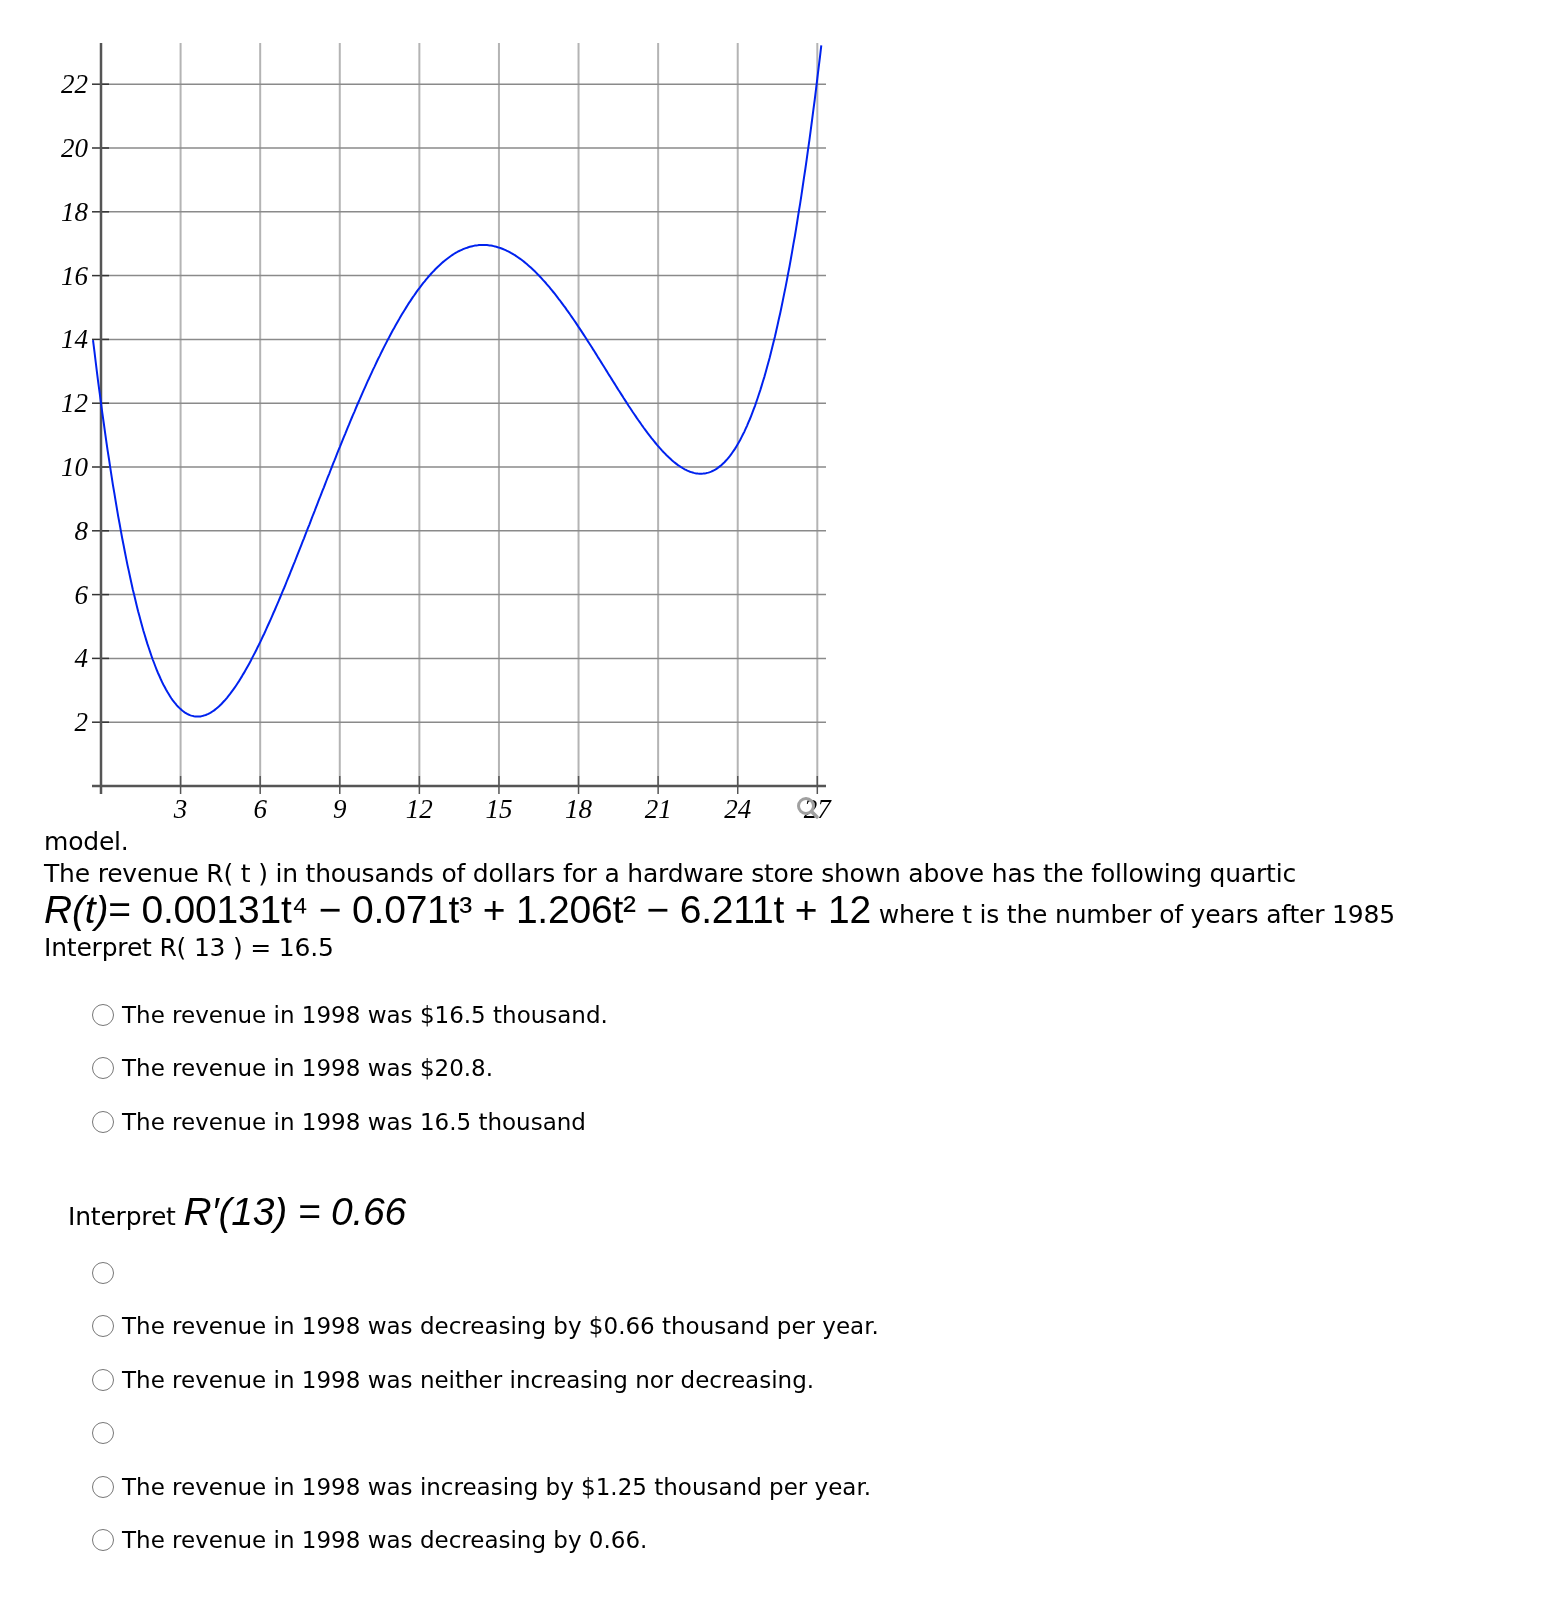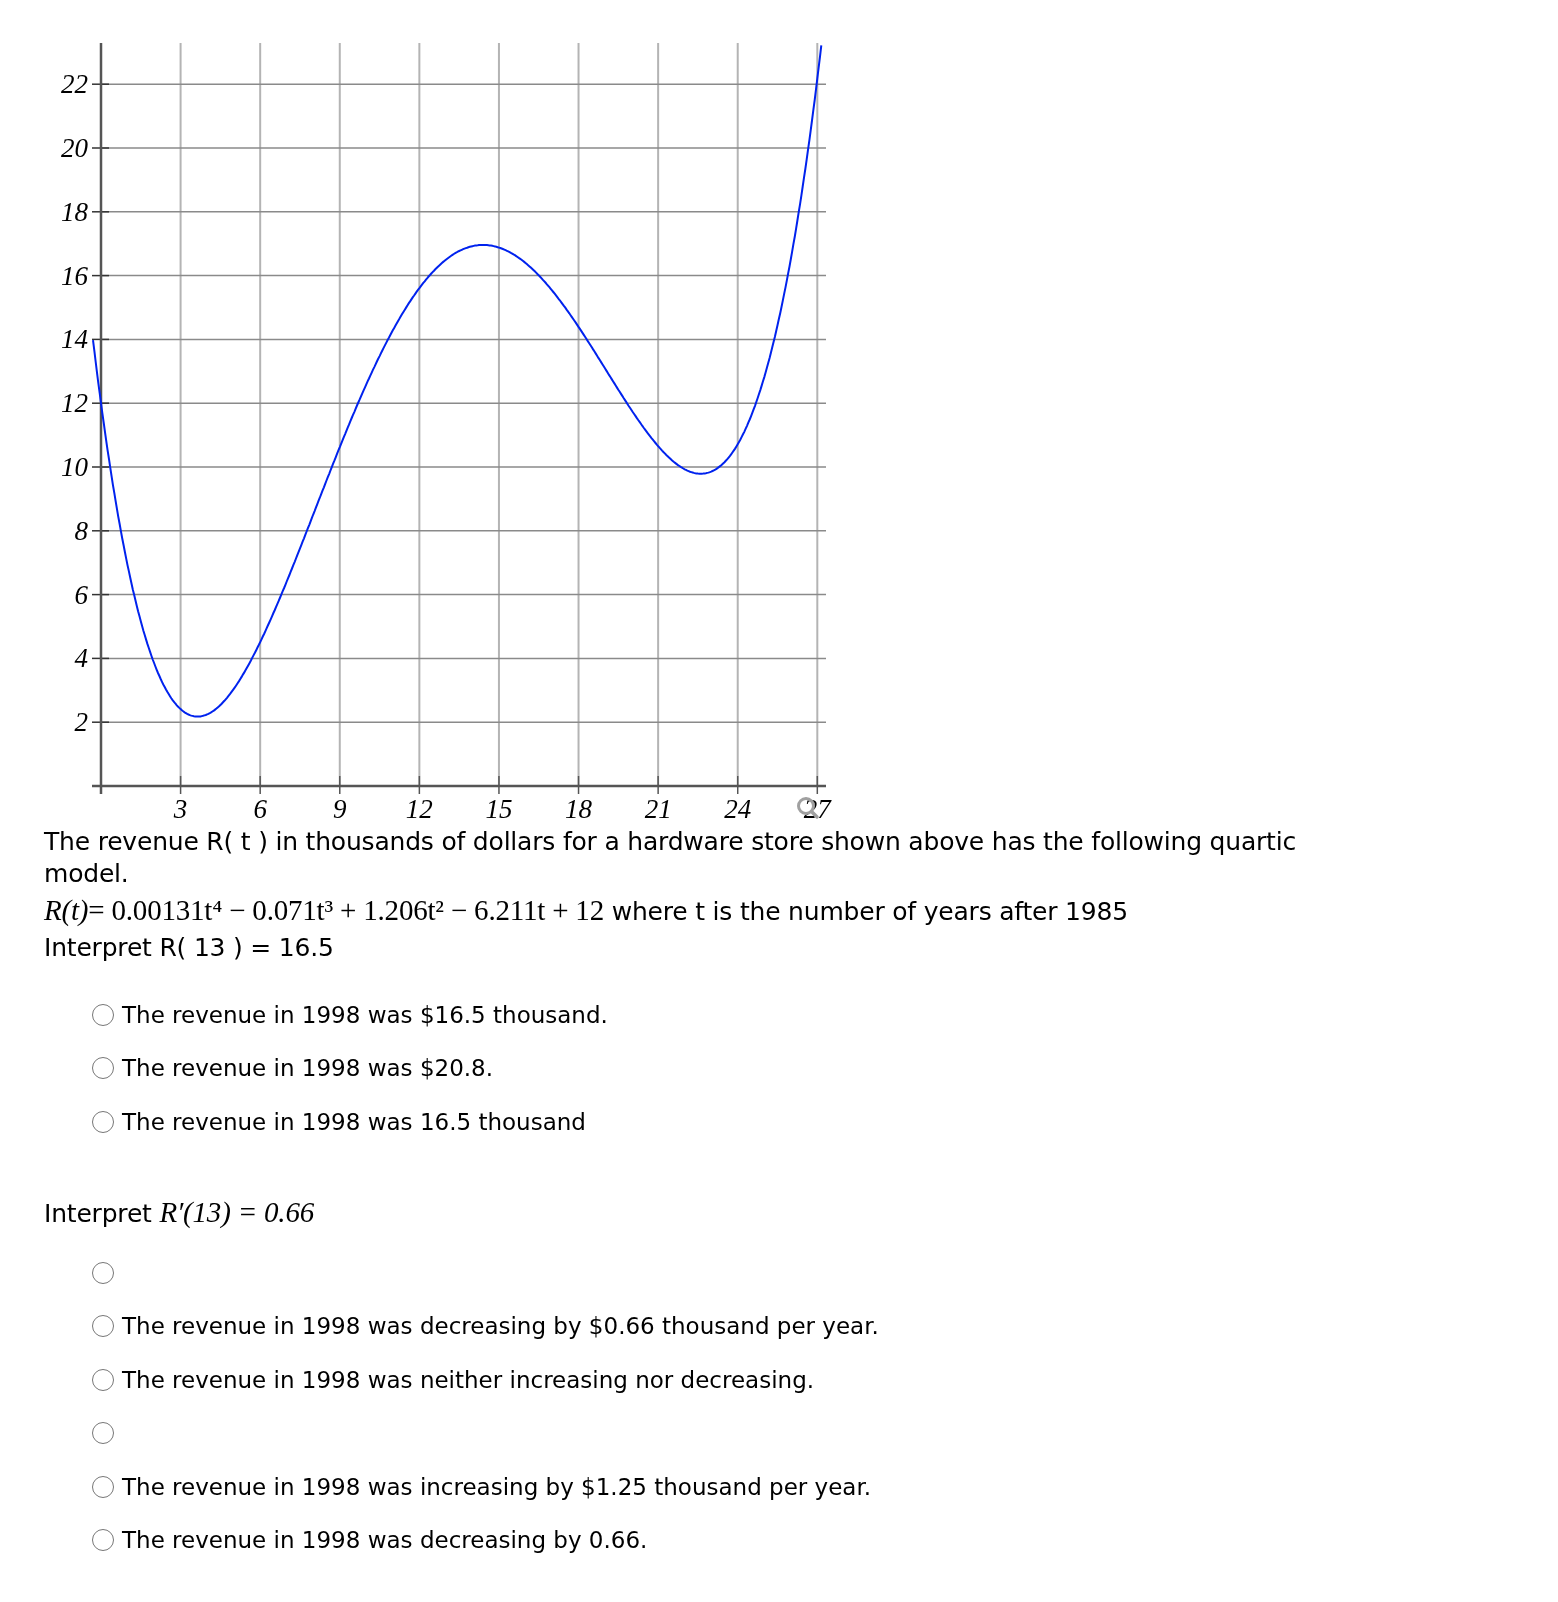--- a/index.html
+++ b/index.html
@@ -1,21 +1,21 @@
 <!DOCTYPE html>
 <html><head>
 <meta charset="utf-8">
 <style>
   html, body { margin: 0; padding: 0; background: #ffffff; }
   body { width: 1558px; height: 1602px; position: relative; overflow: hidden;
          font-family: "DejaVu Sans", sans-serif; color: #000; }
   #graph { position: absolute; left: 0; top: 0; }
   .tick-label { font-family: "Liberation Serif", serif; font-style: italic; font-size: 27px; fill: #000; }
   .text-block { position: absolute; left: 44px; font-size: 25px; line-height: 32px; letter-spacing: -0.2px; }
-  .math { font-family: Liberation Serif, serif; font-size: 29px; }
+  .math { font-family: Liberation Sans, sans-serif; font-size: 39px; }
   .math i { font-style: italic; }
   .options { position: absolute; left: 92px; }
   .option { display: flex; align-items: center; height: 53.5px; font-size: 23px; cursor: pointer; }
   .radio { width: 22px; height: 22px; border: 1.6px solid #777; border-radius: 50%; box-sizing: border-box;
            margin-right: 8px; background: #fff; flex: 0 0 auto; }
   .magnifier { position: absolute; left: 796px; top: 796px; width: 24px; height: 24px; }
 </style>
 </head>
 <body>
 
@@ -90,22 +90,22 @@
     </g>
   <polyline id="curve" fill="none" stroke="#0022ee" stroke-width="2" points="93.0,340.2 94.4,351.2 95.7,362.0 97.0,372.6 98.3,383.0 99.7,393.2 101.0,403.2 102.3,413.0 103.7,422.6 105.0,432.1 106.3,441.3 107.6,450.4 109.0,459.2 110.3,467.9 111.6,476.4 112.9,484.8 114.3,492.9 115.6,500.9 116.9,508.7 118.2,516.3 119.6,523.8 120.9,531.1 122.2,538.2 123.6,545.2 124.9,552.0 126.2,558.6 127.5,565.1 128.9,571.4 130.2,577.5 131.5,583.5 132.8,589.4 134.2,595.1 135.5,600.6 136.8,606.0 138.1,611.2 139.5,616.3 140.8,621.3 142.1,626.1 143.4,630.7 144.8,635.2 146.1,639.6 147.4,643.9 148.8,648.0 150.1,651.9 151.4,655.8 152.7,659.5 154.1,663.0 155.4,666.5 156.7,669.8 158.0,673.0 159.4,676.0 160.7,679.0 162.0,681.8 163.3,684.5 164.7,687.0 166.0,689.5 167.3,691.8 168.7,694.1 170.0,696.2 171.3,698.2 172.6,700.1 174.0,701.8 175.3,703.5 176.6,705.1 177.9,706.5 179.3,707.9 180.6,709.1 181.9,710.3 183.2,711.3 184.6,712.3 185.9,713.1 187.2,713.9 188.5,714.5 189.9,715.1 191.2,715.6 192.5,715.9 193.9,716.2 195.2,716.4 196.5,716.5 197.8,716.6 199.2,716.5 200.5,716.4 201.8,716.1 203.1,715.8 204.5,715.4 205.8,715.0 207.1,714.4 208.4,713.8 209.8,713.1 211.1,712.4 212.4,711.5 213.8,710.6 215.1,709.6 216.4,708.6 217.7,707.4 219.1,706.3 220.4,705.0 221.7,703.7 223.0,702.3 224.4,700.8 225.7,699.3 227.0,697.8 228.3,696.1 229.7,694.5 231.0,692.7 232.3,690.9 233.6,689.1 235.0,687.2 236.3,685.2 237.6,683.2 239.0,681.1 240.3,679.0 241.6,676.9 242.9,674.6 244.3,672.4 245.6,670.1 246.9,667.7 248.2,665.4 249.6,662.9 250.9,660.5 252.2,657.9 253.5,655.4 254.9,652.8 256.2,650.2 257.5,647.5 258.9,644.8 260.2,642.1 261.5,639.3 262.8,636.5 264.2,633.7 265.5,630.8 266.8,627.9 268.1,625.0 269.5,622.0 270.8,619.1 272.1,616.1 273.4,613.0 274.8,610.0 276.1,606.9 277.4,603.8 278.8,600.7 280.1,597.5 281.4,594.4 282.7,591.2 284.1,588.0 285.4,584.8 286.7,581.5 288.0,578.3 289.4,575.0 290.7,571.7 292.0,568.5 293.3,565.1 294.7,561.8 296.0,558.5 297.3,555.2 298.6,551.8 300.0,548.4 301.3,545.1 302.6,541.7 304.0,538.3 305.3,534.9 306.6,531.5 307.9,528.2 309.3,524.8 310.6,521.3 311.9,517.9 313.2,514.5 314.6,511.1 315.9,507.7 317.2,504.3 318.5,500.9 319.9,497.5 321.2,494.1 322.5,490.7 323.9,487.3 325.2,483.9 326.5,480.5 327.8,477.2 329.2,473.8 330.5,470.4 331.8,467.1 333.1,463.7 334.5,460.4 335.8,457.1 337.1,453.7 338.4,450.4 339.8,447.1 341.1,443.8 342.4,440.6 343.7,437.3 345.1,434.1 346.4,430.8 347.7,427.6 349.1,424.4 350.4,421.2 351.7,418.0 353.0,414.9 354.4,411.8 355.7,408.6 357.0,405.5 358.3,402.5 359.7,399.4 361.0,396.3 362.3,393.3 363.6,390.3 365.0,387.3 366.3,384.4 367.6,381.4 369.0,378.5 370.3,375.6 371.6,372.8 372.9,369.9 374.3,367.1 375.6,364.3 376.9,361.5 378.2,358.8 379.6,356.1 380.9,353.4 382.2,350.7 383.5,348.1 384.9,345.4 386.2,342.9 387.5,340.3 388.9,337.8 390.2,335.3 391.5,332.8 392.8,330.3 394.2,327.9 395.5,325.6 396.8,323.2 398.1,320.9 399.5,318.6 400.8,316.3 402.1,314.1 403.4,311.9 404.8,309.7 406.1,307.6 407.4,305.5 408.7,303.4 410.1,301.4 411.4,299.4 412.7,297.4 414.1,295.5 415.4,293.6 416.7,291.7 418.0,289.9 419.4,288.1 420.7,286.3 422.0,284.6 423.3,282.9 424.7,281.3 426.0,279.6 427.3,278.1 428.6,276.5 430.0,275.0 431.3,273.5 432.6,272.1 434.0,270.7 435.3,269.3 436.6,268.0 437.9,266.7 439.3,265.4 440.6,264.2 441.9,263.0 443.2,261.9 444.6,260.8 445.9,259.7 447.2,258.7 448.5,257.7 449.9,256.7 451.2,255.8 452.5,254.9 453.8,254.0 455.2,253.2 456.5,252.5 457.8,251.7 459.2,251.0 460.5,250.4 461.8,249.8 463.1,249.2 464.5,248.6 465.8,248.1 467.1,247.7 468.4,247.2 469.8,246.8 471.1,246.5 472.4,246.2 473.7,245.9 475.1,245.6 476.4,245.4 477.7,245.3 479.1,245.1 480.4,245.0 481.7,245.0 483.0,245.0 484.4,245.0 485.7,245.0 487.0,245.1 488.3,245.2 489.7,245.4 491.0,245.6 492.3,245.8 493.6,246.1 495.0,246.4 496.3,246.8 497.6,247.2 499.0,247.6 500.3,248.0 501.6,248.5 502.9,249.0 504.3,249.6 505.6,250.2 506.9,250.8 508.2,251.4 509.6,252.1 510.9,252.9 512.2,253.6 513.5,254.4 514.9,255.2 516.2,256.1 517.5,257.0 518.8,257.9 520.2,258.8 521.5,259.8 522.8,260.8 524.2,261.9 525.5,263.0 526.8,264.1 528.1,265.2 529.5,266.4 530.8,267.6 532.1,268.8 533.4,270.0 534.8,271.3 536.1,272.6 537.4,274.0 538.7,275.3 540.1,276.7 541.4,278.1 542.7,279.6 544.1,281.1 545.4,282.5 546.7,284.1 548.0,285.6 549.4,287.2 550.7,288.8 552.0,290.4 553.3,292.0 554.7,293.7 556.0,295.4 557.3,297.1 558.6,298.8 560.0,300.5 561.3,302.3 562.6,304.1 563.9,305.9 565.3,307.7 566.6,309.6 567.9,311.4 569.3,313.3 570.6,315.2 571.9,317.1 573.2,319.0 574.6,321.0 575.9,322.9 577.2,324.9 578.5,326.9 579.9,328.9 581.2,330.9 582.5,332.9 583.8,334.9 585.2,337.0 586.5,339.0 587.8,341.1 589.2,343.2 590.5,345.2 591.8,347.3 593.1,349.4 594.5,351.5 595.8,353.6 597.1,355.7 598.4,357.9 599.8,360.0 601.1,362.1 602.4,364.2 603.7,366.3 605.1,368.5 606.4,370.6 607.7,372.7 609.0,374.9 610.4,377.0 611.7,379.1 613.0,381.2 614.4,383.4 615.7,385.5 617.0,387.6 618.3,389.7 619.7,391.8 621.0,393.9 622.3,395.9 623.6,398.0 625.0,400.1 626.3,402.1 627.6,404.2 628.9,406.2 630.3,408.2 631.6,410.2 632.9,412.2 634.3,414.2 635.6,416.1 636.9,418.1 638.2,420.0 639.6,421.9 640.9,423.8 642.2,425.7 643.5,427.5 644.9,429.3 646.2,431.1 647.5,432.9 648.8,434.6 650.2,436.4 651.5,438.1 652.8,439.7 654.2,441.4 655.5,443.0 656.8,444.6 658.1,446.1 659.5,447.7 660.8,449.1 662.1,450.6 663.4,452.0 664.8,453.4 666.1,454.8 667.4,456.1 668.7,457.3 670.1,458.6 671.4,459.8 672.7,460.9 674.0,462.0 675.4,463.1 676.7,464.1 678.0,465.1 679.4,466.0 680.7,466.9 682.0,467.7 683.3,468.5 684.7,469.3 686.0,469.9 687.3,470.6 688.6,471.1 690.0,471.7 691.3,472.1 692.6,472.5 693.9,472.9 695.3,473.2 696.6,473.4 697.9,473.6 699.3,473.7 700.6,473.7 701.9,473.7 703.2,473.6 704.6,473.4 705.9,473.2 707.2,472.9 708.5,472.6 709.9,472.1 711.2,471.6 712.5,471.0 713.8,470.4 715.2,469.6 716.5,468.8 717.8,467.9 719.1,466.9 720.5,465.9 721.8,464.7 723.1,463.5 724.5,462.2 725.8,460.8 727.1,459.4 728.4,457.8 729.8,456.1 731.1,454.4 732.4,452.5 733.7,450.6 735.1,448.6 736.4,446.4 737.7,444.2 739.0,441.9 740.4,439.5 741.7,436.9 743.0,434.3 744.4,431.6 745.7,428.7 747.0,425.8 748.3,422.7 749.7,419.5 751.0,416.3 752.3,412.9 753.6,409.4 755.0,405.8 756.3,402.0 757.6,398.2 758.9,394.2 760.3,390.1 761.6,385.9 762.9,381.5 764.3,377.1 765.6,372.5 766.9,367.8 768.2,362.9 769.6,357.9 770.9,352.8 772.2,347.6 773.5,342.2 774.9,336.7 776.2,331.0 777.5,325.2 778.8,319.3 780.2,313.2 781.5,307.0 782.8,300.6 784.1,294.1 785.5,287.4 786.8,280.6 788.1,273.6 789.5,266.5 790.8,259.2 792.1,251.8 793.4,244.2 794.8,236.5 796.1,228.6 797.4,220.5 798.7,212.2 800.1,203.8 801.4,195.3 802.7,186.5 804.0,177.6 805.4,168.5 806.7,159.3 808.0,149.8 809.4,140.2 810.7,130.4 812.0,120.5 813.3,110.3 814.7,100.0 816.0,89.4 817.3,78.7 818.6,67.8 820.0,56.7 821.3,45.4"></polyline>
 </svg>
 
 <svg class="magnifier" viewBox="0 0 24 24">
   <circle cx="10" cy="10" r="7.5" fill="none" stroke="#a0a0a0" stroke-width="3"></circle>
   <line x1="15.5" y1="15.5" x2="21" y2="21" stroke="#a0a0a0" stroke-width="3.5" stroke-linecap="round"></line>
 </svg>
 
 <div class="text-block" style="top:826px;">
+  <div>model.</div>
   <div>The revenue R( t ) in thousands of dollars for a hardware store shown above has the following quartic</div>
-  <div>model.</div>
 </div>
 
 <div class="text-block" style="top:894px;">
   <span class="math"><i>R(t)</i></span><span class="math">= 0.00131t⁴ − 0.071t³ + 1.206t² − 6.211t + 12</span><span> where t is the number of years after 1985</span>
 </div>
 
 <div class="text-block" style="top:932px;text-align:center;">Interpret R( 13 ) = 16.5</div>
 
 <div class="options" style="top:988px;">
   <label class="option">
@@ -115,21 +115,21 @@
   <label class="option">
       <span class="radio"></span>
       <span>The revenue in 1998 was $20.8.</span>
     </label>
   <label class="option">
       <span class="radio"></span>
       <span>The revenue in 1998 was 16.5 thousand</span>
     </label>
 </div>
 
-<div class="text-block" style="top:1196px;">
+<div class="text-block" style="top:1196px;margin-left:24px;">
   <span>Interpret </span><span class="math"><i>R′(13) = 0.66</i></span>
 </div>
 
 <div class="options" style="top:1246px;">
   <label class="option">
       <span class="radio"></span>
     </label>
   <label class="option">
       <span class="radio"></span>
       <span>The revenue in 1998 was decreasing by $0.66 thousand per year.</span>

